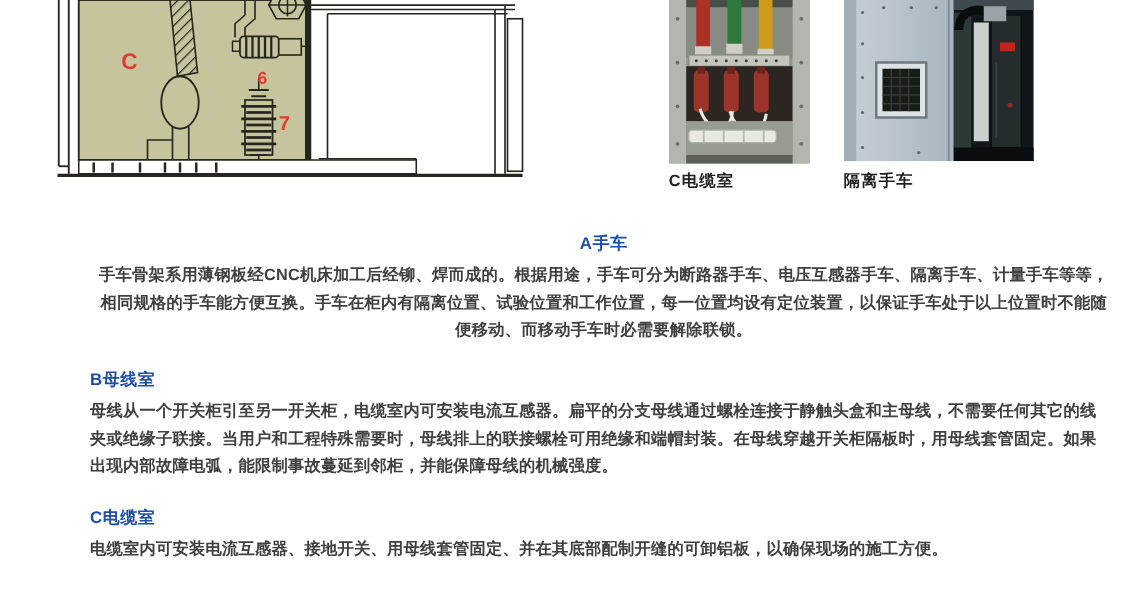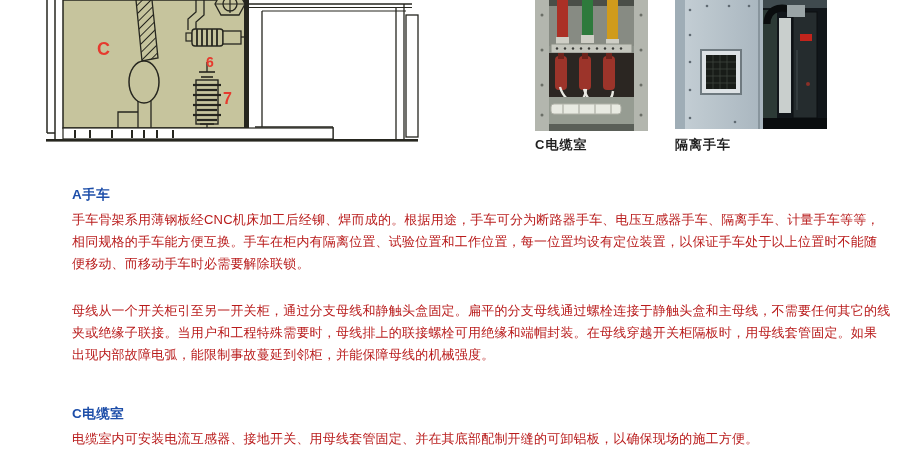--- a/index.html
+++ b/index.html
@@ -12,26 +12,26 @@
   .photo   { position:absolute; top:0; overflow:hidden; }
   .photo-1 { left:535px; width:113px; height:131px; }
   .photo-2 { left:675px; width:153px; height:129px; }
   .caption { position:absolute; top:136px; font-size:13px; font-weight:bold; color:#1f1f1f;
              letter-spacing:1px; }
   .caption-1 { left:535px; }
   .caption-2 { left:675px; }
 
   
   .section { position:absolute; left:72px; width:822px; }
-  .section-a { top:186px; }
+  .section-a { top:186px;text-align:center; }
   .section-b { top:295px; }
   .section-c { top:405px; }
   .section-heading { font-size:13.5px; font-weight:bold; color:#1d4ea9; letter-spacing:0.5px; }
-  .section-body { margin-top:5px; font-size:13px; color:#b91c1c; line-height:22px;
-                  letter-spacing:0.2px; white-space:pre-line; }
+  .section-body { margin-top:5px; font-size:13px; color:#404040; line-height:22px;
+                  letter-spacing:0.2px; white-space:pre-line;font-weight:bold; }
 </style>
 </head>
 <body>
 
 <div class="page">
 
   <svg class="diagram" viewBox="0 0 420 152" width="420" height="152">
     <defs>
       <pattern id="hatch" patternUnits="userSpaceOnUse" width="6" height="6" patternTransform="rotate(45)">
         <line x1="0" y1="0" x2="0" y2="6" stroke="#26261f" stroke-width="2"></line>
@@ -238,21 +238,22 @@
   <div class="caption caption-2">隔离手车</div>
 
   <div class="section section-a">
     <div class="section-heading">A手车</div>
     <div class="section-body">手车骨架系用薄钢板经CNC机床加工后经铆、焊而成的。根据用途，手车可分为断路器手车、电压互感器手车、隔离手车、计量手车等等，
 相同规格的手车能方便互换。手车在柜内有隔离位置、试验位置和工作位置，每一位置均设有定位装置，以保证手车处于以上位置时不能随
 便移动、而移动手车时必需要解除联锁。</div>
   </div>
 
   <div class="section section-b">
-    <div class="section-body">母线从一个开关柜引至另一开关柜，通过分支母线和静触头盒固定。扁平的分支母线通过螺栓连接于静触头盒和主母线，不需要任何其它的线
+    <div class="section-heading">B母线室</div>
+    <div class="section-body">母线从一个开关柜引至另一开关柜，电缆室内可安装电流互感器。扁平的分支母线通过螺栓连接于静触头盒和主母线，不需要任何其它的线
 夹或绝缘子联接。当用户和工程特殊需要时，母线排上的联接螺栓可用绝缘和端帽封装。在母线穿越开关柜隔板时，用母线套管固定。如果
 出现内部故障电弧，能限制事故蔓延到邻柜，并能保障母线的机械强度。</div>
   </div>
 
   <div class="section section-c">
     <div class="section-heading">C电缆室</div>
     <div class="section-body">电缆室内可安装电流互感器、接地开关、用母线套管固定、并在其底部配制开缝的可卸铝板，以确保现场的施工方便。</div>
   </div>
 
 </div>

